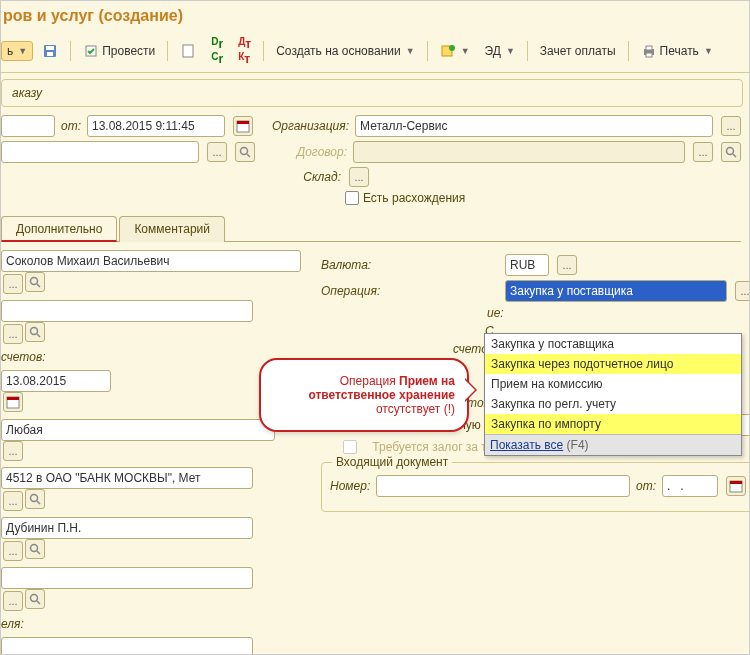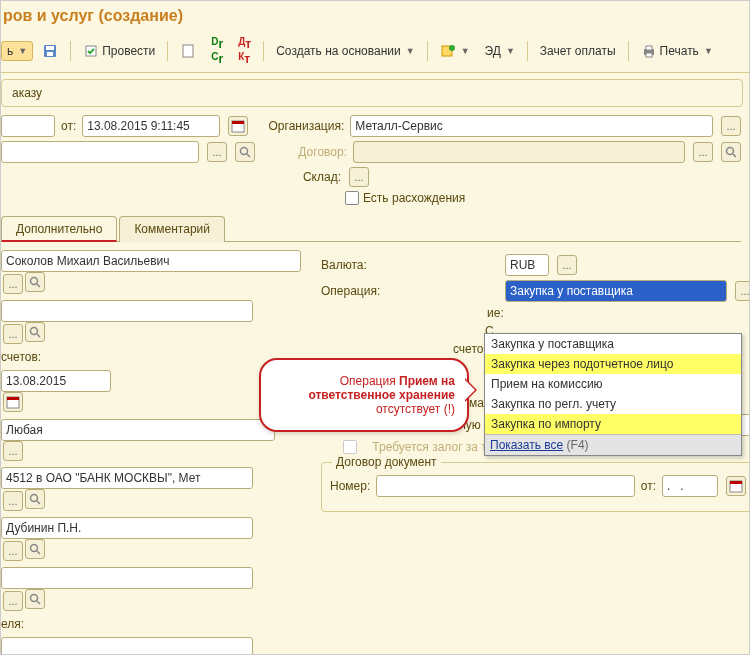--- a/index.html
+++ b/index.html
@@ -5,21 +5,21 @@
   * { box-sizing: border-box; font-family: Arial, sans-serif; font-size: 12px; }
   body { margin: 0; padding: 0; background: #fff; width: 750px; height: 655px; overflow: hidden; border: 1px solid #ccc; }
   .window { background: #FBF7E1; height: 100%; position: relative; }
   .title { color: #C87F1F; font-size: 16px; padding: 6px 0 6px 2px; font-weight: bold; }
   .toolbar { background: #FBF7E1; border-bottom: 1px solid #D6C98E; padding: 2px 0 3px 0; display: flex; align-items: center; gap: 3px; }
   .tbtn { display: inline-flex; align-items: center; gap: 3px; padding: 2px 5px; border: 1px solid transparent; border-radius: 3px; cursor: pointer; color: #333; }
   .sep { width: 1px; height: 20px; background: #D6C98E; margin: 0 3px; }
   .icon { display: inline-block; width: 16px; height: 16px; vertical-align: middle; }
   .yellow-pane { background: #FBF7E1; border: 1px solid #D6C98E; border-radius: 4px; margin: 6px 6px 0 0; padding: 6px 10px; }
   .frow { display: flex; align-items: center; margin: 4px 0; gap: 6px; }
-  .lbl { color: #5a4a10; }
+  .lbl { color: #5a4a10; font-style: italic; }
   .input { background: #fff; border: 1px solid #B8AC78; border-radius: 3px; height: 22px; line-height: 20px; padding: 0 4px; color: #333; position: relative; display: flex; align-items: center; }
   .smallbtn { width: 20px; height: 20px; background: #F5F0D6; border: 1px solid #B8AC78; border-radius: 3px; display: inline-flex; align-items: center; justify-content: center; cursor: pointer; margin-left: 2px; color: #666; font-size: 11px; }
   .tabs { display: flex; border-bottom: 1px solid #B8AC78; margin: 10px 0 8px 0; }
   .tab { padding: 5px 14px 4px 14px; border: 1px solid #B8AC78; border-bottom: none; border-radius: 4px 4px 0 0; background: #F5F0D6; margin-right: 2px; cursor: pointer; color: #5a4a10; position: relative; top: 1px; }
   .tab.active { background: #FBF7E1; border-bottom: 1px solid #FBF7E1; }
   .tab.active.redund { border-bottom: 2px solid #C62020; }
   .cols { display: flex; gap: 10px; }
   .colL { flex: 0 0 310px; }
   .colR { flex: 1; position: relative; }
   .row2 { margin-bottom: 6px; }
@@ -265,21 +265,21 @@
               <span class="cbbox"></span>
               <span>Вернуть многооборотную тару:</span>
             </label>
           <span style="flex:1"></span>
           <div class="input" style="width:54px;text-align:center">. &nbsp; .</div>
         </div>
         <div class="frow" style="padding-left:22px;color:#bfb077">
           <span class="cbbox" style="border-color:#ccc"></span>&nbsp;<span>Требуется залог за тару</span>
         </div>
         <div class="gbox">
-          <span class="gcap">Договор документ</span>
+          <span class="gcap">Входящий документ</span>
           <div class="frow" style="margin-top:6px">
             <span class="lbl">Номер:</span>
             <div class="input" style="flex:1"></div>
             <span class="lbl">от:</span>
             <div class="input" style="width:56px;text-align:center">. &nbsp; .</div>
             <span class="smallbtn">
                 <svg class="icon">
                   <rect x="2" y="3" width="12" height="11" fill="#fff" stroke="#888"></rect>
                   <rect x="2" y="3" width="12" height="3" fill="#b00"></rect>
                 </svg>

